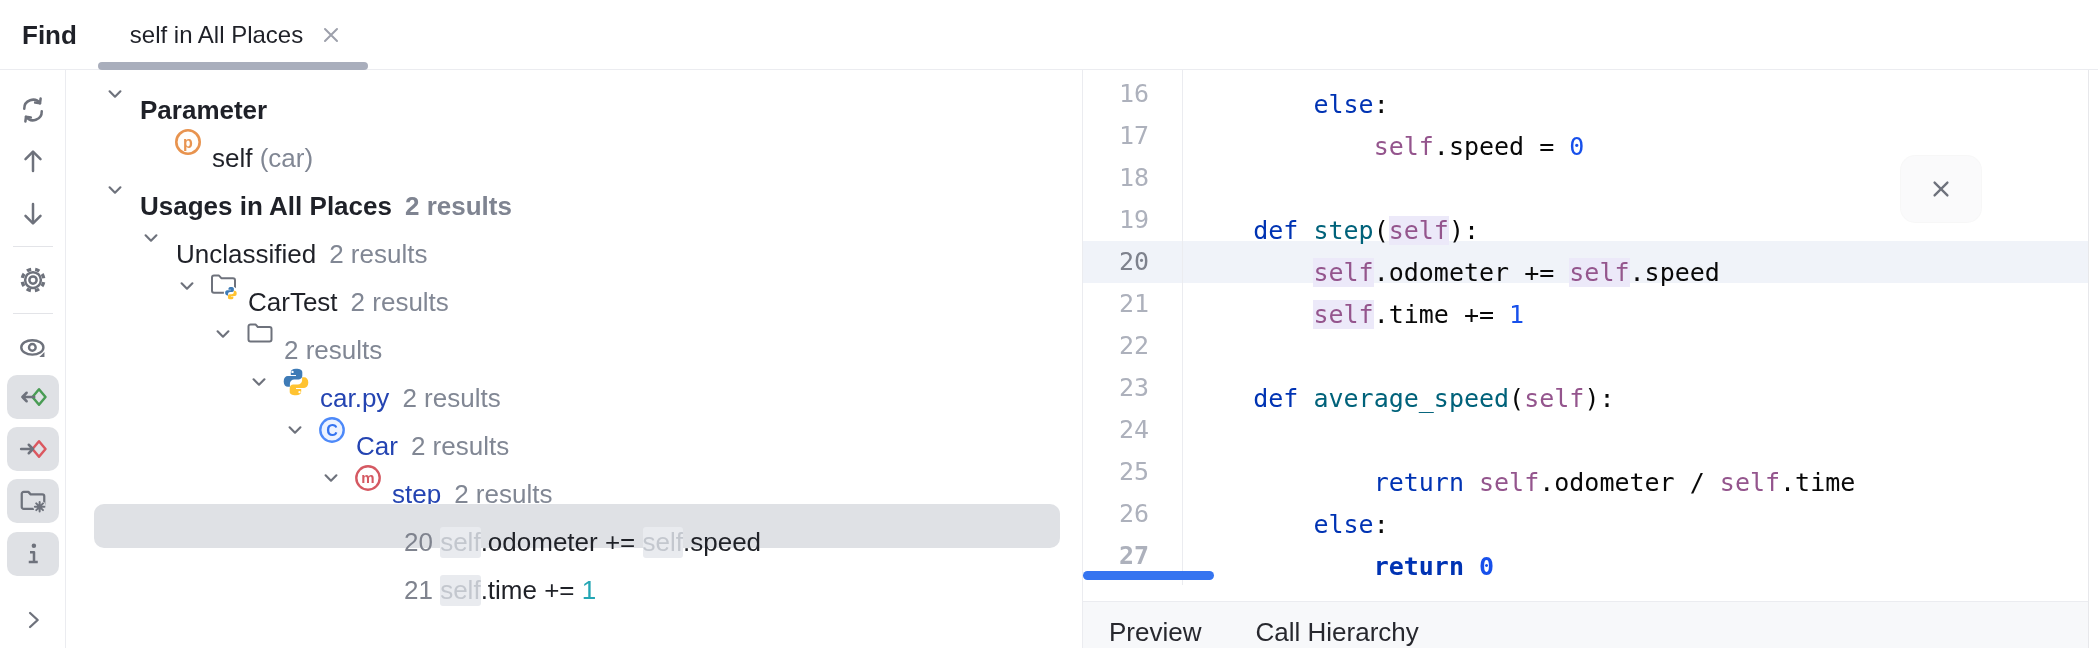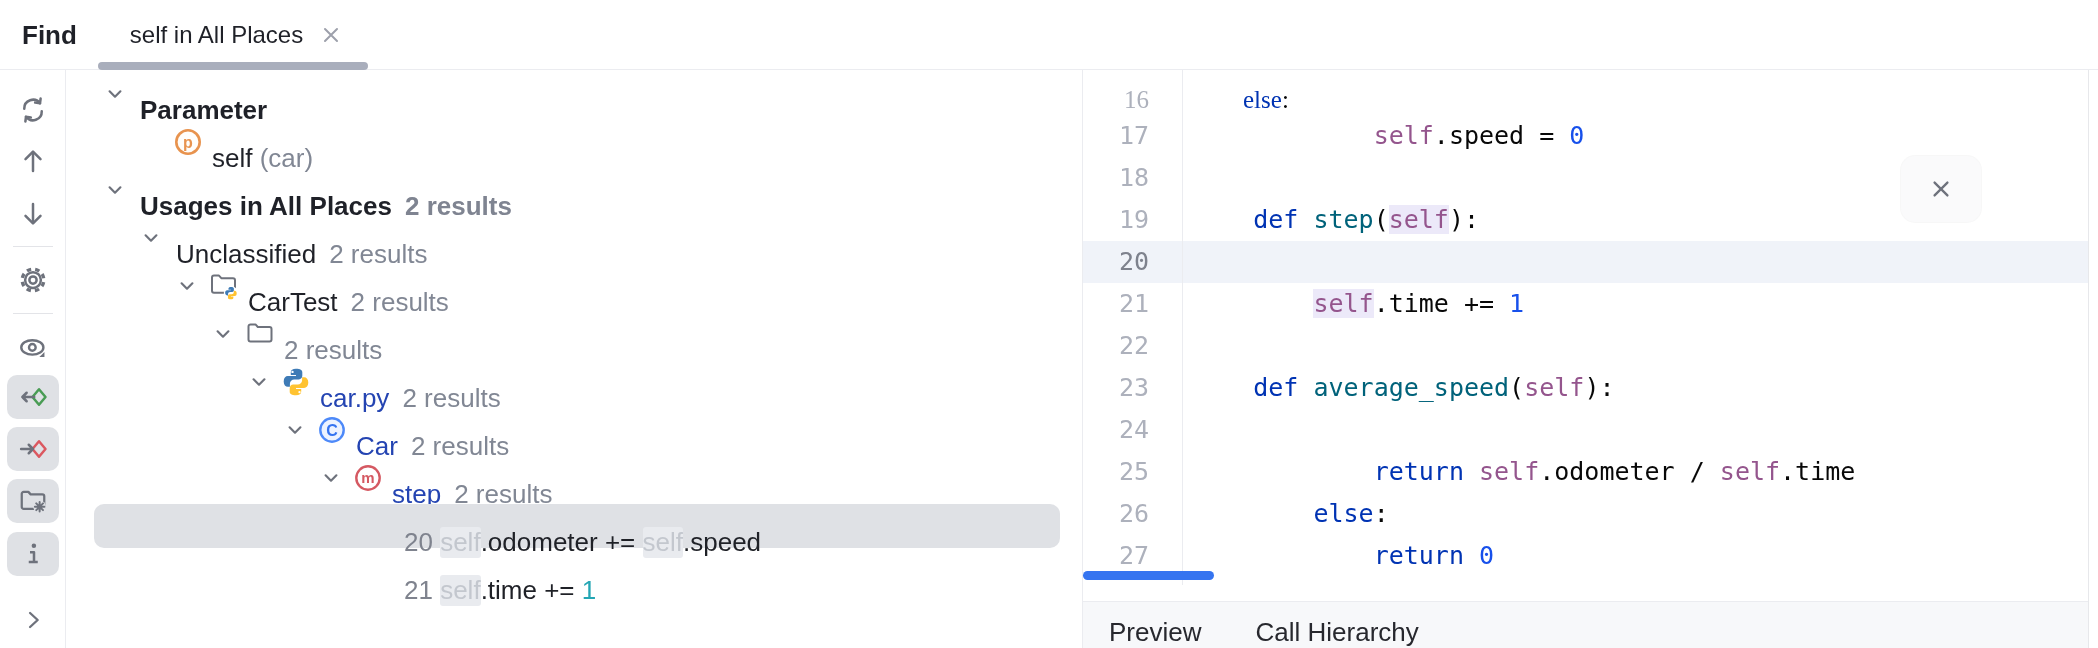--- a/index.html
+++ b/index.html
@@ -53,21 +53,21 @@
   
   .editor { position:absolute; left:1082px; top:70px; right:0; bottom:0; background:#fff;
             border-left:1px solid var(--border); }
   .code-area { position:absolute; left:0; top:0; right:10px; height:515px; background:#fff; overflow:hidden; }
   .caret-line-bg { position:absolute; left:0; right:0; height:42px; background:var(--caret_line); }
   .gutter-sep { position:absolute; left:99px; top:0; height:515px; width:1px; background:var(--border); }
   .code-line { position:absolute; left:0; right:0; height:42px;
                font-family:"DejaVu Sans Mono", monospace; font-size:25px; line-height:42px; white-space:pre; }
   .gutter-num { position:absolute; left:0; width:66px; text-align:right; color:#ADB1BC; }
   .gutter-num.cur { color:#7E828D; }
-  .code-text { position:absolute; left:110px; }
+  .code-text { position:absolute; left:110px;margin-top:11px; }
   .tk-pl { color:var(--code_text); }
   .tk-kw { color:var(--keyword); }
   .tk-fn { color:var(--function_name); }
   .tk-self { color:var(--self_param); }
   .tk-selfhl { color:var(--self_param); background:var(--usage_highlight); }
   .tk-num { color:var(--number); }
 
   .hscroll-thumb { position:absolute; left:0; top:501px; width:131px; height:9px;
                    border-radius:5px; background:var(--accent_blue); }
   .close-btn { position:absolute; left:818px; top:86px; width:80px; height:66px; border-radius:14px;
@@ -284,32 +284,32 @@
       </div>
       <div class="tree-row" style="top: 480px;">
         <span class="tree-text" style="left: 338px;"><span class="sg-lineno">21 </span><span class="sg-match">self</span><span class="sg-code">.time += </span><span class="sg-teal-num">1</span></span>
       </div>
     </div>
 
   <div class="editor">
     <div class="code-area" id="code-area">
         <div class="caret-line-bg" style="top: 171px;"></div>
         <div class="gutter-sep"></div>
-        <div class="code-line" style="top: 9px; font-family: Liberation Serif, serif;"><span class="gutter-num">16</span><span class="code-text"><span class="tk-pl">        </span><span class="tk-kw">else</span><span class="tk-pl">:</span></span></div>
+        <div class="code-line" style="top: 3px;"><span class="gutter-num">16</span><span class="code-text"><span class="tk-pl">        </span><span class="tk-kw">else</span><span class="tk-pl">:</span></span></div>
         <div class="code-line" style="top: 45px;"><span class="gutter-num">17</span><span class="code-text"><span class="tk-pl">            </span><span class="tk-self">self</span><span class="tk-pl">.speed = </span><span class="tk-num">0</span></span></div>
         <div class="code-line" style="top: 87px;"><span class="gutter-num">18</span><span class="code-text"></span></div>
         <div class="code-line" style="top: 129px;"><span class="gutter-num">19</span><span class="code-text"><span class="tk-pl">    </span><span class="tk-kw">def </span><span class="tk-fn">step</span><span class="tk-pl">(</span><span class="tk-selfhl">self</span><span class="tk-pl">):</span></span></div>
-        <div class="code-line" style="top: 171px;"><span class="gutter-num cur">20</span></div>
+        <div class="code-line" style="top: 171px;"><span class="gutter-num cur">20</span><span class="code-text"><span class="tk-pl">        </span><span class="tk-selfhl">self</span><span class="tk-pl">.odometer += </span><span class="tk-selfhl">self</span><span class="tk-pl">.speed</span></span></div>
         <div class="code-line" style="top: 213px;"><span class="gutter-num">21</span><span class="code-text"><span class="tk-pl">        </span><span class="tk-selfhl">self</span><span class="tk-pl">.time += </span><span class="tk-num">1</span></span></div>
         <div class="code-line" style="top: 255px;"><span class="gutter-num">22</span><span class="code-text"></span></div>
         <div class="code-line" style="top: 297px;"><span class="gutter-num">23</span><span class="code-text"><span class="tk-pl">    </span><span class="tk-kw">def </span><span class="tk-fn">average_speed</span><span class="tk-pl">(</span><span class="tk-self">self</span><span class="tk-pl">):</span></span></div>
         <div class="code-line" style="top: 339px;"><span class="gutter-num">24</span></div>
         <div class="code-line" style="top: 381px;"><span class="gutter-num">25</span><span class="code-text"><span class="tk-pl">            </span><span class="tk-kw">return </span><span class="tk-self">self</span><span class="tk-pl">.odometer / </span><span class="tk-self">self</span><span class="tk-pl">.time</span></span></div>
         <div class="code-line" style="top: 423px;"><span class="gutter-num">26</span><span class="code-text"><span class="tk-pl">        </span><span class="tk-kw">else</span><span class="tk-pl">:</span></span></div>
-        <div class="code-line" style="top: 465px;"><span class="gutter-num">27</span><span class="code-text"><span class="tk-pl">            </span><span class="tk-kw">return </span><span class="tk-num">0</span></span></div>
+        <div class="code-line" style="top: 465px; font-weight: bold;"><span class="gutter-num">27</span><span class="code-text"><span class="tk-pl">            </span><span class="tk-kw">return </span><span class="tk-num">0</span></span></div>
       </div>
     <div class="hscroll-thumb"></div>
     <button class="close-btn">
       <span style="display:flex;">
         <svg width="28" height="28" viewBox="0 0 24 24">
             <path d="M6.5 6.5 L17.5 17.5 M17.5 6.5 L6.5 17.5" stroke="#6E727C" stroke-width="2" stroke-linecap="round"></path>
           </svg>
       </span>
     </button>
     <div class="footer">

